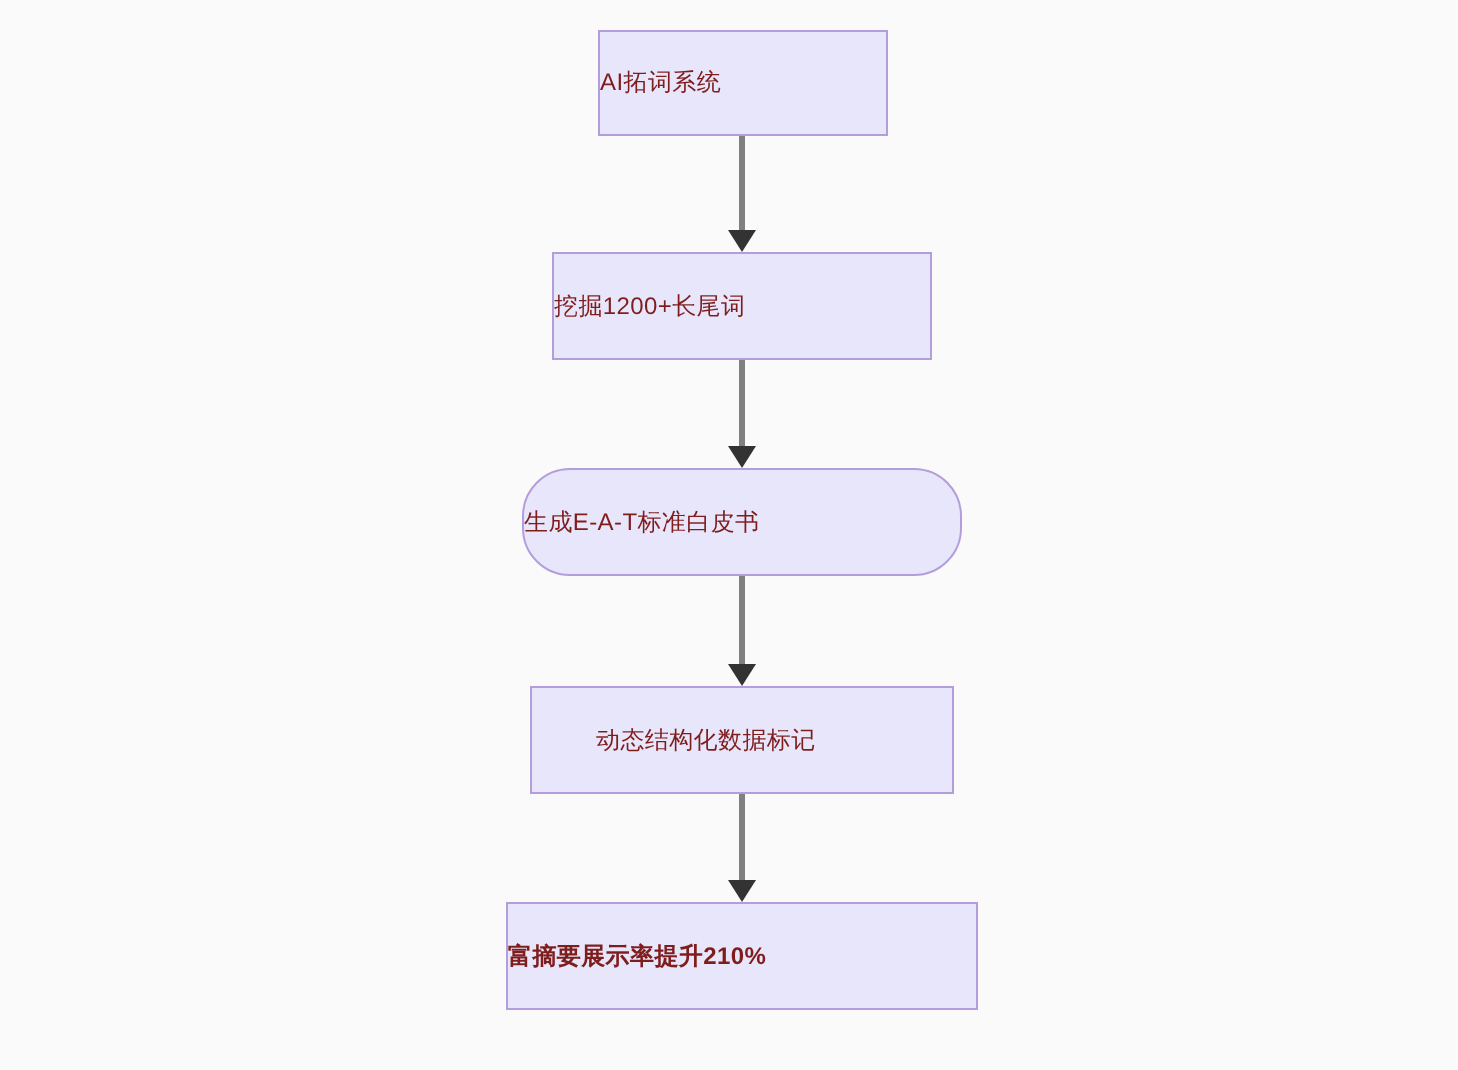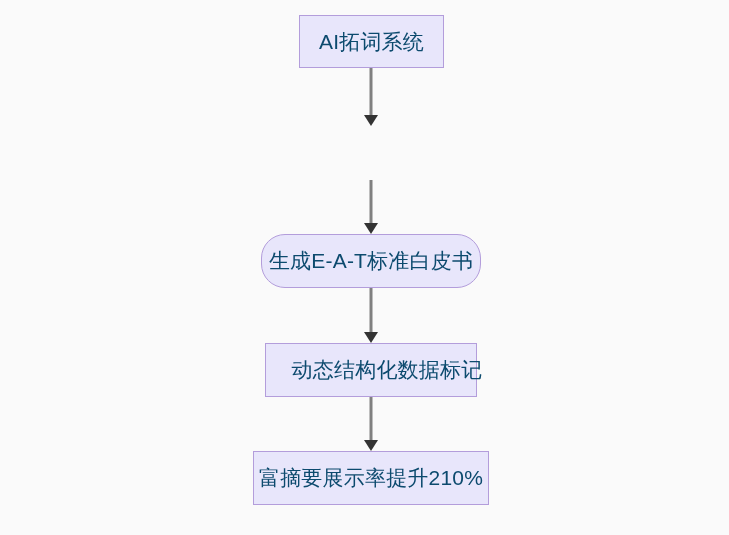--- a/index.html
+++ b/index.html
@@ -18,23 +18,23 @@
     width: 729px;
     height: 535px;
   }
   .node {
     position: absolute;
     box-sizing: border-box;
     background: #e8e6fb;
     border: 1.6px solid #b39ddb;
     display: flex;
     align-items: center;
-    justify-content: center;
-    color: #0c4a6e;
-    font-size: 21px;
+    justify-content: flex-start;
+    color: #7f1d1d;
+    font-size: 12px;
     line-height: 1.2;
     letter-spacing: 0.2px;
     white-space: nowrap;
     text-align: center;
     user-select: none;
   }
   .node-label {
     display: block;
   }
   .connector {
@@ -67,26 +67,29 @@
   <div class="connector" style="left:371px; top:288px; height:44px;"></div>
   <div class="arrowhead" style="left:371px; top:332px;"></div>
 
   <div class="connector" style="left:371px; top:397px; height:43px;"></div>
   <div class="arrowhead" style="left:371px; top:440px;"></div>
 
   <div class="node" style="left:299px; top:15px; width:145px; height:53px;">
     <span class="node-label">AI拓词系统</span>
   </div>
 
+  <div class="node" style="left:276px; top:126px; width:190px; height:54px;">
+    <span class="node-label">挖掘1200+长尾词</span>
+  </div>
 
   <div class="node" style="left:261px; top:234px; width:220px; height:54px;border-radius:24px;">
     <span class="node-label">生成E-A-T标准白皮书</span>
   </div>
 
   <div class="node" style="left:265px; top:343px; width:212px; height:54px;padding-left:32px;">
     <span class="node-label">动态结构化数据标记</span>
   </div>
 
-  <div class="node" style="left:253px; top:451px; width:236px; height:54px;">
+  <div class="node" style="left:253px; top:451px; width:236px; height:54px;font-weight:bold;">
     <span class="node-label">富摘要展示率提升210%</span>
   </div>
 
 </div>
 
 </body></html>

